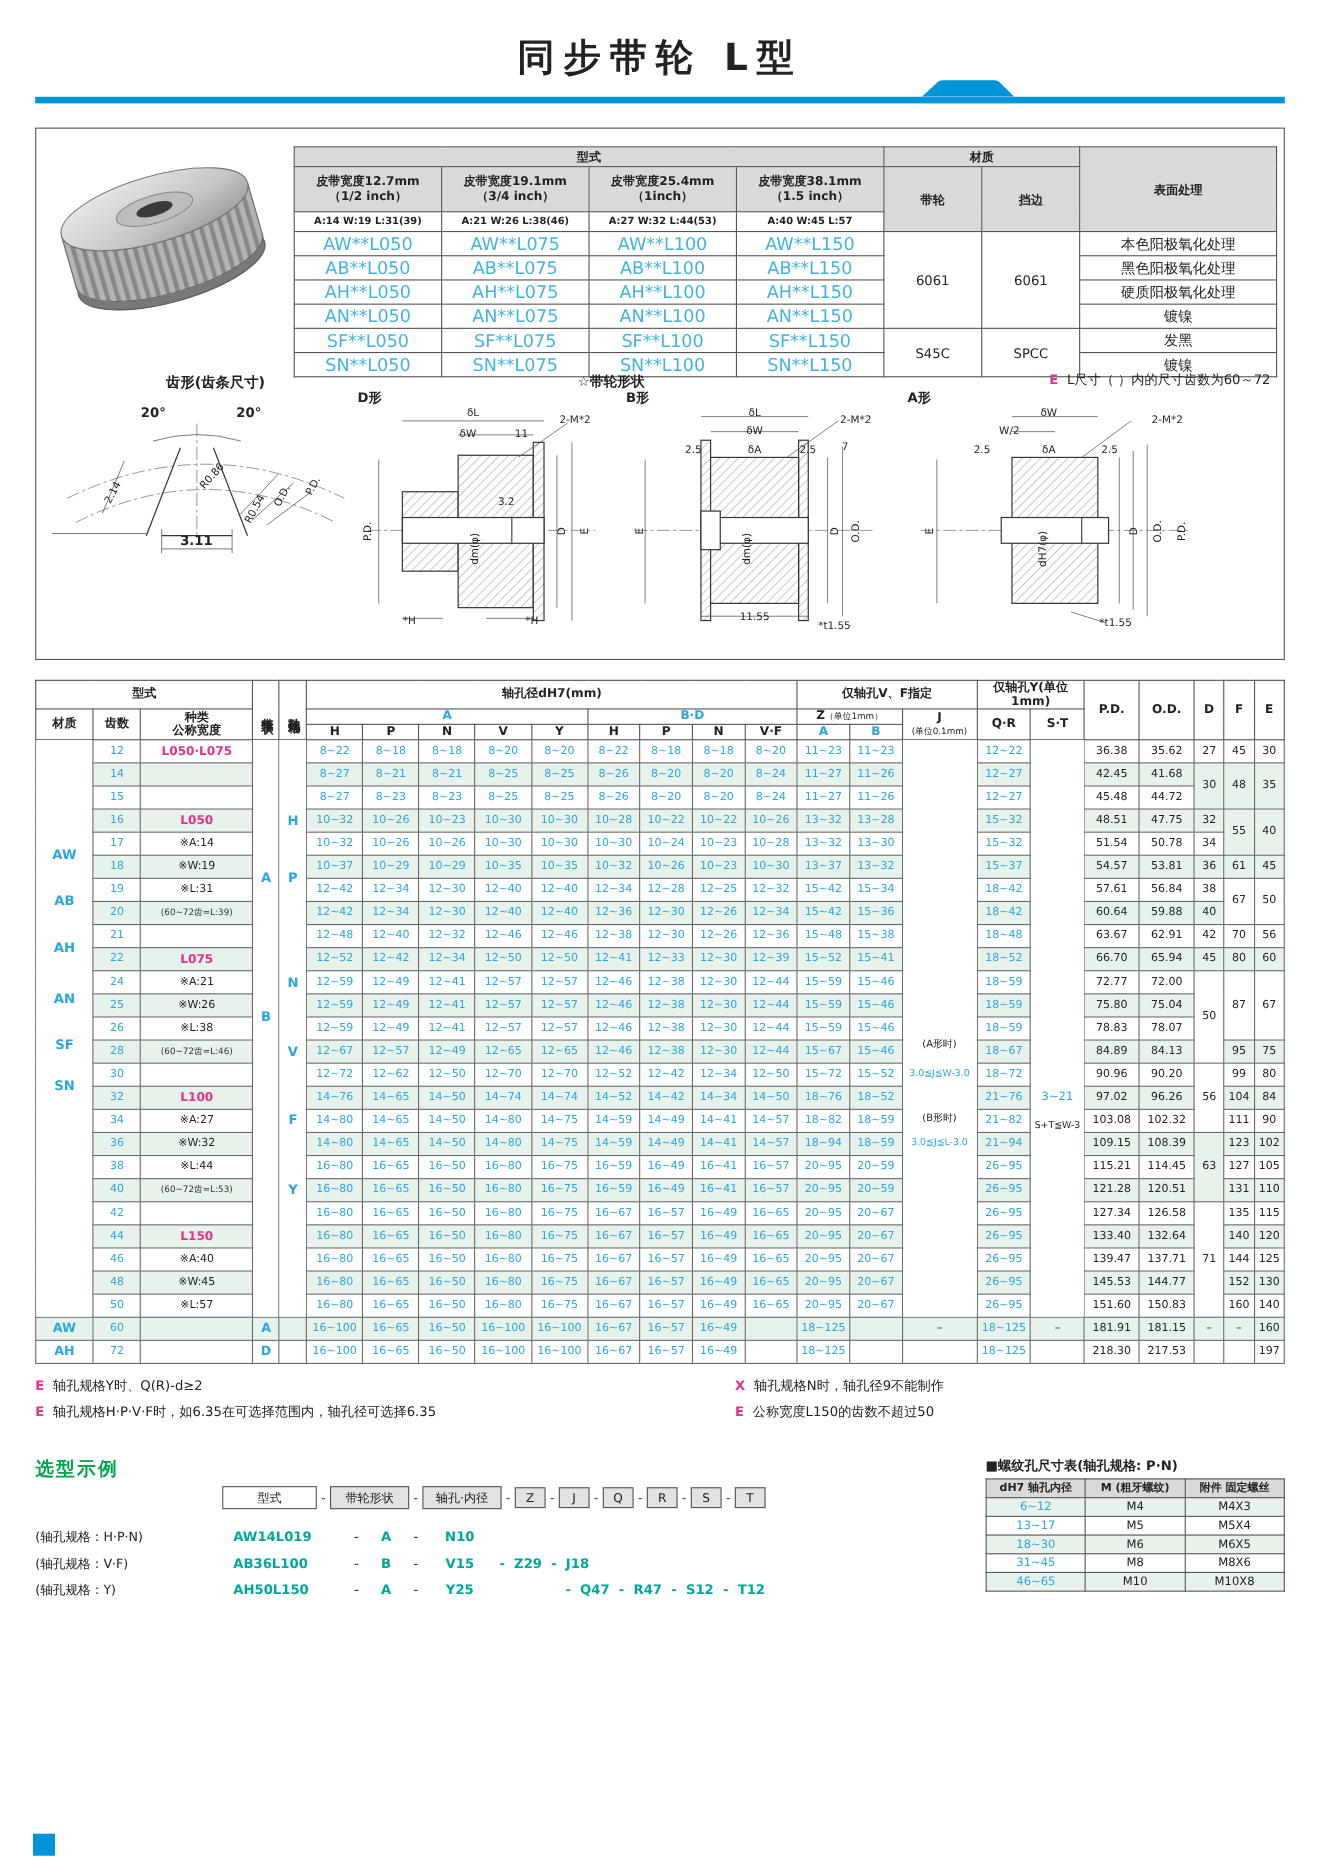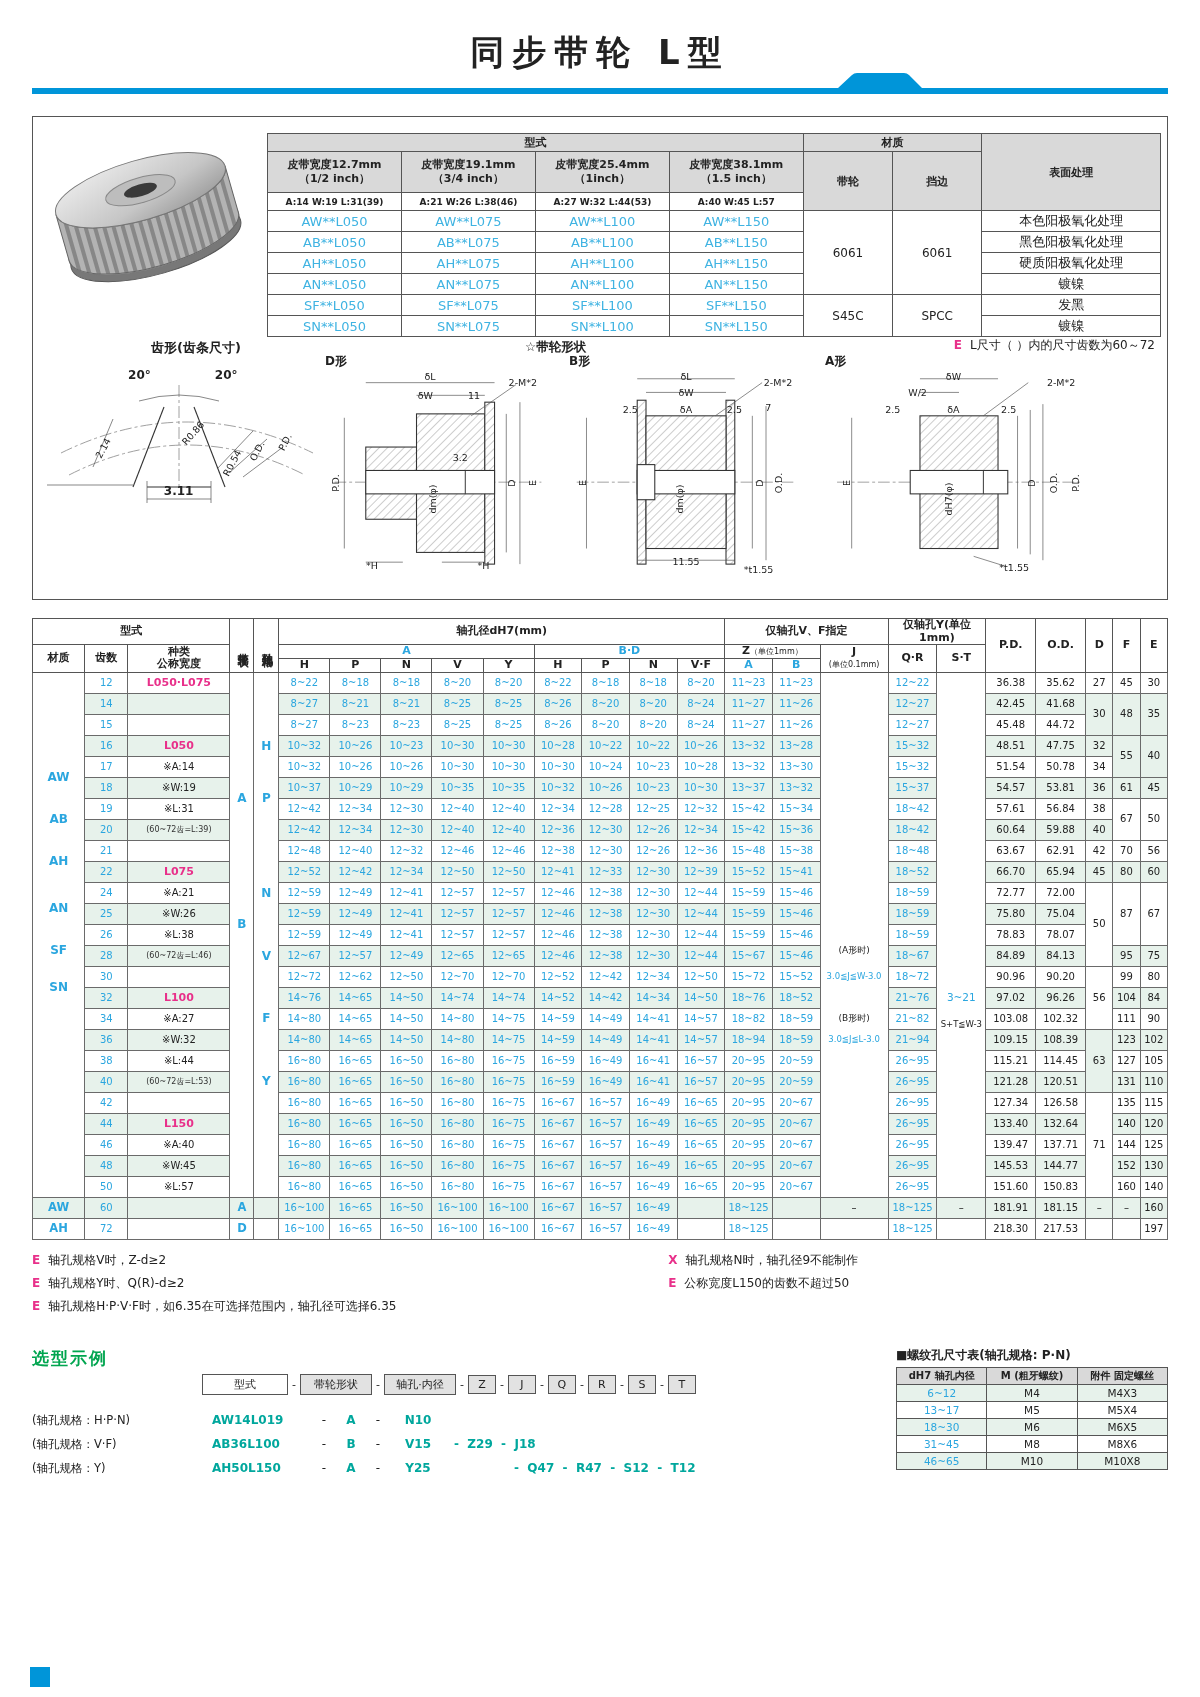--- a/index.html
+++ b/index.html
@@ -12,21 +12,21 @@
 
 .top-box{position:relative;margin:22px 32px 0;height:482px;border:1px solid #555;background:#fff}
 .photo{position:absolute;left:6px;top:8px;width:220px;height:190px}
 .ttable-wrap{position:absolute;left:234px;top:16px;right:6px}
 table.tt{border-collapse:collapse;width:100%;table-layout:fixed;font-size:11px}
 .tt th,.tt td{border:1px solid #555;text-align:center;padding:1px 2px;overflow:hidden;white-space:nowrap}
 .tt .hd{background:#d9d9d9;font-weight:bold}
 .tt .belt{height:38px;background:#d9d9d9;font-weight:bold;font-size:11px;line-height:1.3}
 .tt .dims{font-size:9px;height:15px}
 .tt td{height:18px}
-.tcode{color:#3fb3e2;font-size:13px}
+.tcode{color:#3fb3e2;font-size:16px}
 .matv{font-size:12px}
 .surf{font-size:13px}
 .enote{position:absolute;right:12px;top:220px;font-size:12px}
 .fn-mark{display:inline-block;color:#e8308a;font-weight:bold;margin-right:8px}
 
 .tooth-title{position:absolute;left:118px;top:222px;font-size:13px;font-weight:bold}
 .tooth-art{position:absolute;left:14px;top:240px;width:280px;height:152px}
 .tooth-art svg{position:absolute;inset:0}
 .dlbl{position:absolute;font-size:9.5px;transform:translate(-50%,-50%);white-space:nowrap;color:#222}
 .dlbl.big{font-size:12px;font-weight:bold}
@@ -1032,21 +1032,20 @@
             <td class="bk"></td>
             <td class="bk"></td>
             <td class="bk">197</td>
           </tr>
         </tbody>
     </table>
   </div>
 
   <div class="fnotes">
     <div id="fn-left">
-        <div class="fn-line"><span class="fn-mark">E</span><span>轴孔规格V时，Z-d≥2</span></div>
         <div class="fn-line"><span class="fn-mark">E</span><span>轴孔规格Y时、Q(R)-d≥2</span></div>
         <div class="fn-line"><span class="fn-mark">E</span><span>轴孔规格H·P·V·F时，如6.35在可选择范围内，轴孔径可选择6.35</span></div>
       </div>
     <div id="fn-right">
         <div class="fn-line"><span class="fn-mark">X</span><span>轴孔规格N时，轴孔径9不能制作</span></div>
         <div class="fn-line"><span class="fn-mark">E</span><span>公称宽度L150的齿数不超过50</span></div>
       </div>
   </div>
 
   <div class="bottom">

